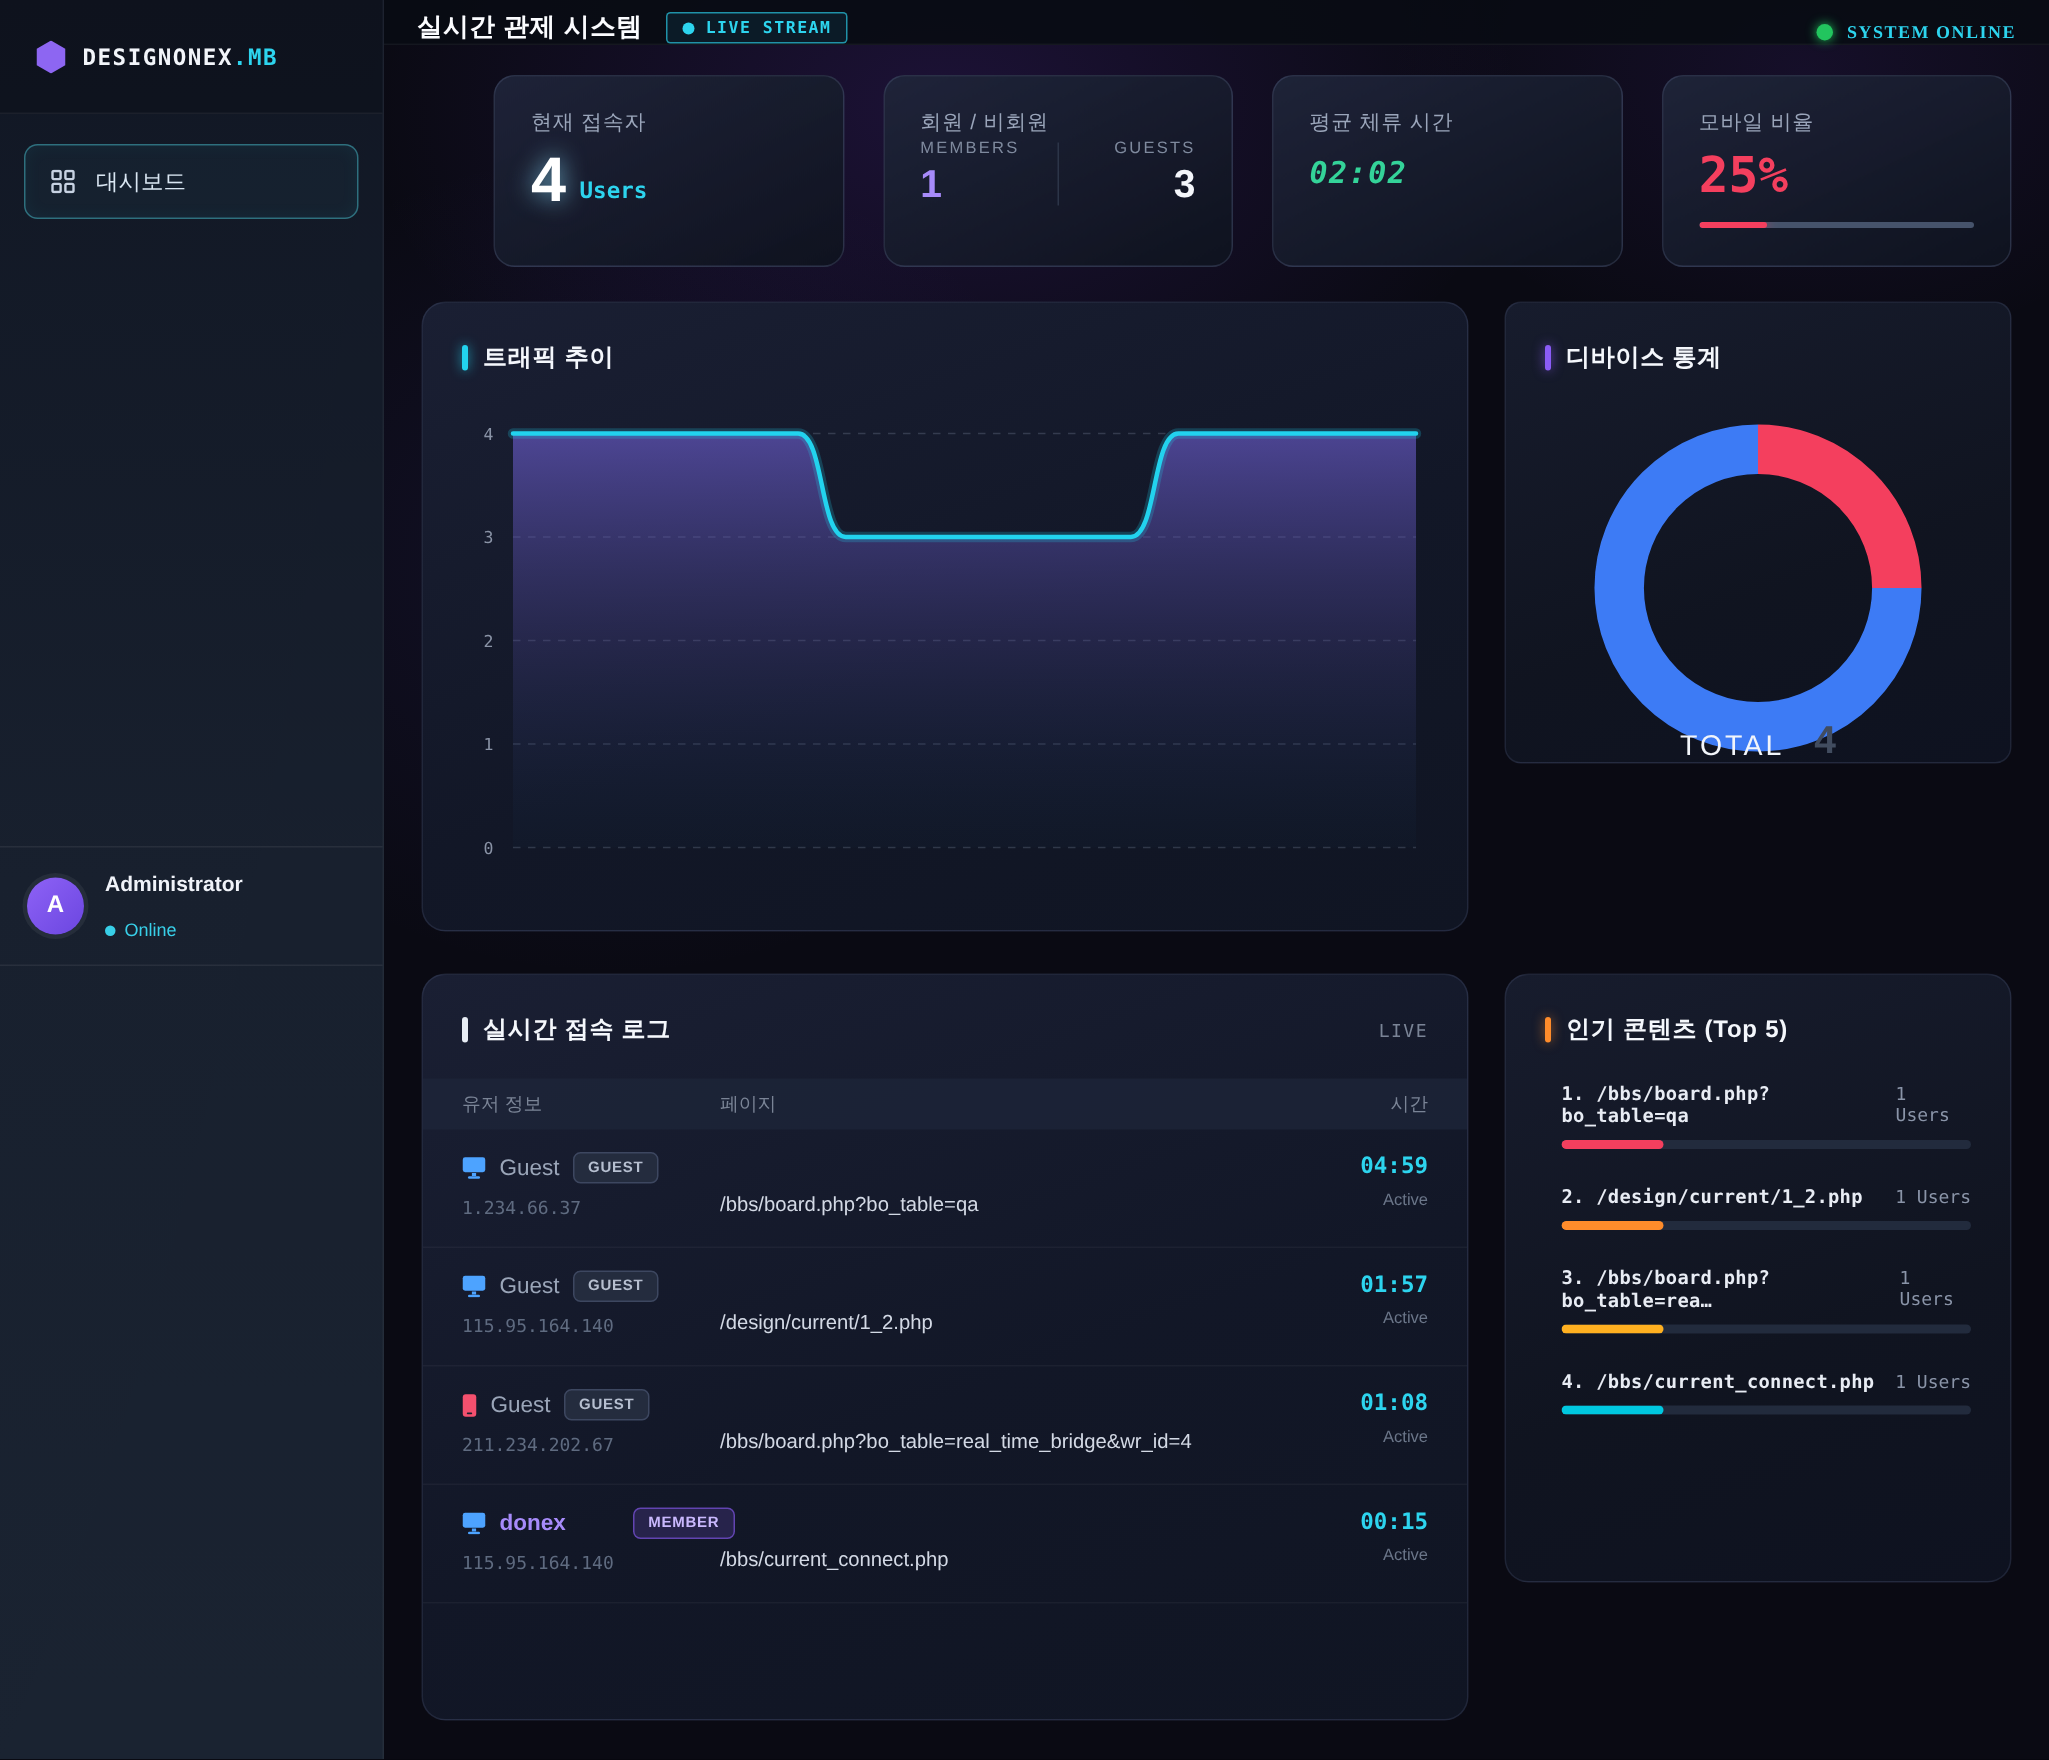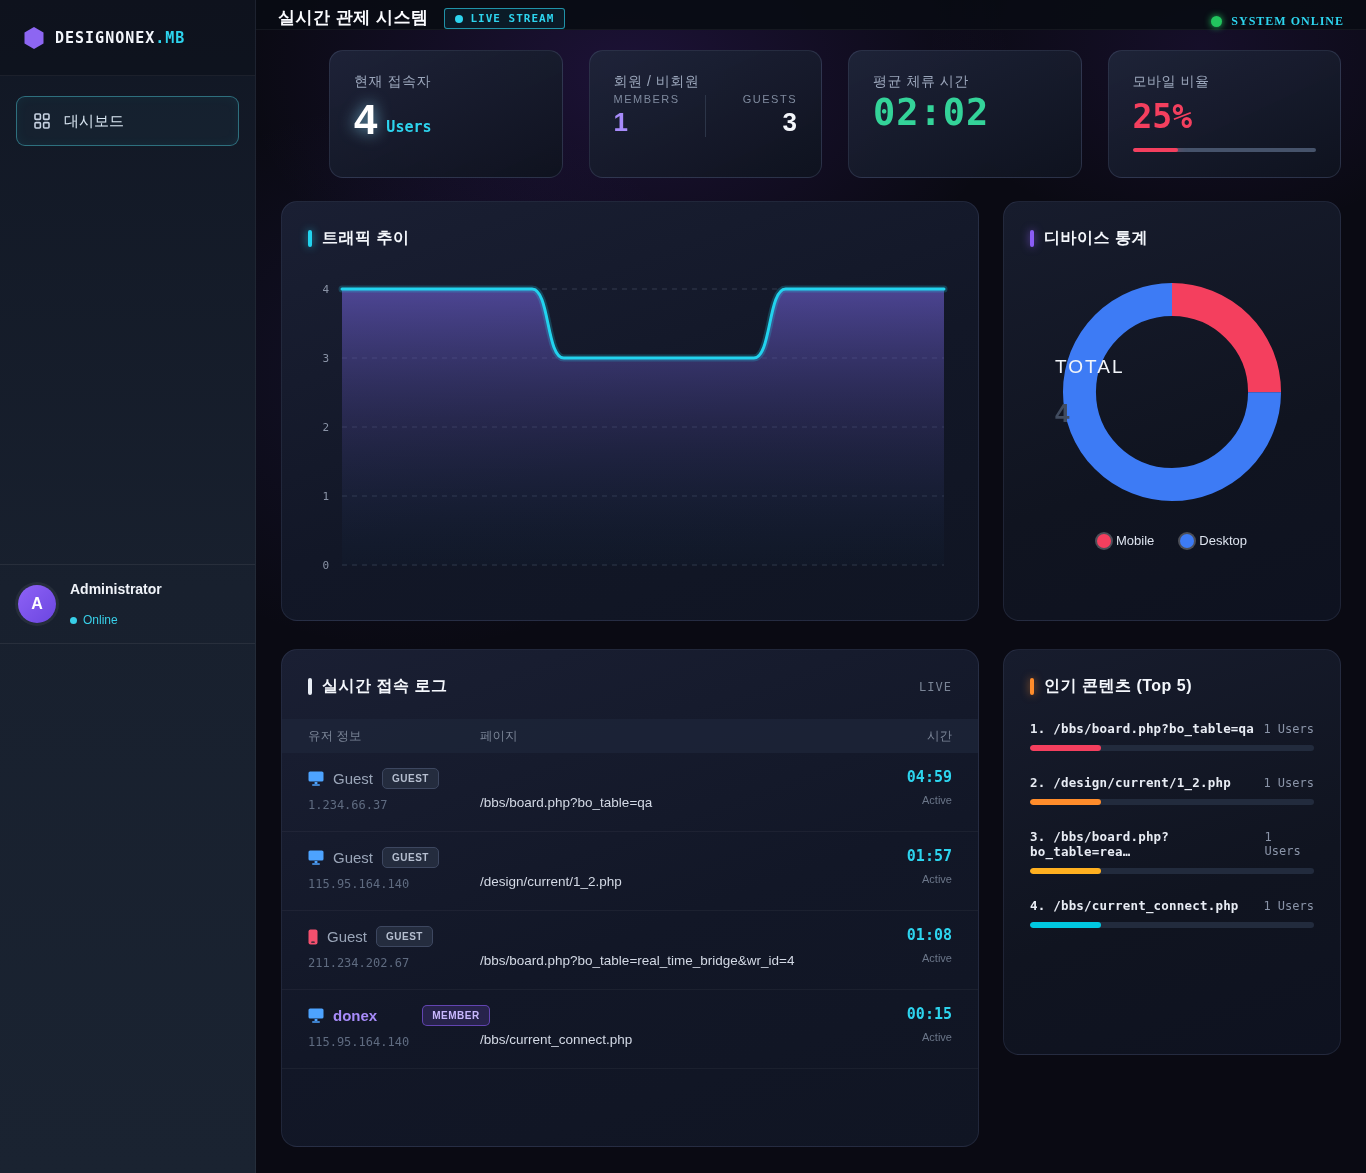--- a/index.html
+++ b/index.html
@@ -63,49 +63,49 @@
     text-shadow:0 0 16px rgba(140,225,255,0.75); }
   .big-unit { font-family:"DejaVu Sans Mono",monospace; font-size:15px; font-weight:bold; color:#2dd4ee; padding-bottom:5px; }
   .mg-row { margin-top:2px; display:flex; align-items:flex-start; }
   .mg-col { flex:1; }
   .mg-col.right { text-align:right; }
   .mg-label { font-size:11px; letter-spacing:1.5px; color:#7f8a9e; }
   .mg-val { margin-top:4px; font-size:26px; font-weight:bold; line-height:1; }
   .mg-val.purple { color:#a78bfa; }
   .mg-val.white { color:#f4f6fb; }
   .mg-divider { width:1px; height:42px; background:#2c3548; margin:2px 6px 0; }
-  .time-val { margin-top:0; font-family:"DejaVu Sans Mono",monospace; font-size:37px; font-weight:bold; color:#34d399; letter-spacing:1px; }
+  .time-val { margin-top:12px; font-family:"DejaVu Sans Mono",monospace; font-size:20px; font-weight:bold; color:#34d399; letter-spacing:1px;font-style:italic; }
   .ratio-val { margin-top:6px; font-family:"DejaVu Sans Mono",monospace; font-size:33px; font-weight:bold; color:#f43f5e; }
   .ratio-track { margin-top:12px; height:4px; border-radius:2px; background:#46536b; overflow:hidden; }
   .ratio-fill { height:100%; border-radius:2px; background:#f43f5e; box-shadow:0 0 8px rgba(244,63,94,0.8); }
 
   
   .grid { margin-top:23px; display:grid; grid-template-columns:698px 338px; gap:28px 24px; }
   .panel { border-radius:16px; border:1px solid rgba(118,132,172,0.16);
     background:linear-gradient(160deg,#1a1f33 0%, #121727 55%, #101523 100%); overflow:hidden; }
   .panel.dark { background:linear-gradient(160deg,#171c2d 0%, #101420 60%, #0e1220 100%); }
   .panel-traffic { height:420px; }
-  .panel-device  { height:420px; }
+  .panel-device  { height:308px;border-radius:11px; }
   .panel-log     { height:498px; display:flex; flex-direction:column; }
   .panel-popular { height:406px; }
   .panel-head { display:flex; align-items:center; gap:10px; padding:26px 26px 0; }
   .accent { width:4px; height:17px; border-radius:2px; }
   .accent.cyan   { background:#22d3ee; box-shadow:0 0 8px rgba(34,211,238,0.7); }
   .accent.purple { background:#8b5cf6; box-shadow:0 0 8px rgba(139,92,246,0.7); }
   .accent.white  { background:#e8edf5; }
   .accent.orange { background:#ff8c2b; box-shadow:0 0 8px rgba(255,140,43,0.6); }
   .panel-title { font-size:16px; font-weight:bold; color:#f4f7fc; letter-spacing:0.5px; }
   .head-right { margin-left:auto; font-family:"DejaVu Sans Mono",monospace; font-size:12px; color:#7a8496; letter-spacing:1px; }
 
   
   .chart-wrap { padding:28px 24px 0 12px; }
 
   
   .donut-wrap { position:relative; width:234px; height:234px; margin:26px auto 0; }
-  .donut-center { position:absolute; inset:0; display:flex; flex-direction:column; align-items:flex-start; justify-content:center; gap:20px; }
+  .donut-center { position:absolute; inset:0; display:flex; flex-direction:row; align-items:flex-end; justify-content:center; gap:20px; }
   .donut-total-label { font-size:19px; letter-spacing:2px; color:#f2f5fa; }
   .donut-total-value { font-size:26px; color:#414c5f; font-weight:bold; }
   .legend { margin-top:24px; display:flex; justify-content:center; gap:26px; }
   .legend-item { display:flex; align-items:center; gap:5px; font-size:13px; color:#dde3ee; }
   .legend-dot { width:14px; height:14px; border-radius:50%; box-shadow:0 0 0 2px rgba(255,255,255,0.25); }
 
   
   .log-table-header { margin-top:22px; height:34px; background:rgba(30,38,58,0.75);
     display:flex; align-items:center; padding:0 26px; font-size:12.5px; color:#7a8496; }
   .col-user { width:172px; }
@@ -117,21 +117,21 @@
   .log-name.member { color:#a78bfa; font-weight:bold; }
   .badge { font-size:10px; font-weight:bold; letter-spacing:0.5px; padding:4px 9px; border-radius:5px; }
   .badge.guest { background:#242c3e; border:1px solid #3d4760; color:#b6bfd0; }
   .badge.member { background:rgba(139,92,246,0.18); border:1px solid rgba(139,92,246,0.6); color:#c9b8fd;margin-left:36px; }
   .log-ip { margin-top:9px; font-family:"DejaVu Sans Mono",monospace; font-size:12px; color:#5f6b80; }
   .log-page { display:flex; align-items:center; font-size:13.5px; color:#d3d9e5; padding-top:6px; }
   .log-time-val { font-family:"DejaVu Sans Mono",monospace; font-size:15px; font-weight:bold; color:#2dd4ee; }
   .log-status { margin-top:8px; font-size:11px; color:#6b7689; }
 
   
-  .pop-list { padding:24px 26px 0; }
+  .pop-list { padding:24px 26px 0;margin-left:11px; }
   .pop-item { margin-bottom:24px; }
   .pop-line { display:flex; align-items:baseline; font-family:"DejaVu Sans Mono",monospace; }
   .pop-path { font-size:12.5px; font-weight:bold; color:#e8ecf4; letter-spacing:0.2px; }
   .pop-users { margin-left:auto; font-size:12px; color:#8a94a8; }
   .pop-track { margin-top:9px; height:6px; border-radius:3px; background:#222b3d; overflow:hidden; }
   .pop-fill { height:100%; border-radius:3px; }
 
   svg text { user-select:none; }
 </style>
 </head>

